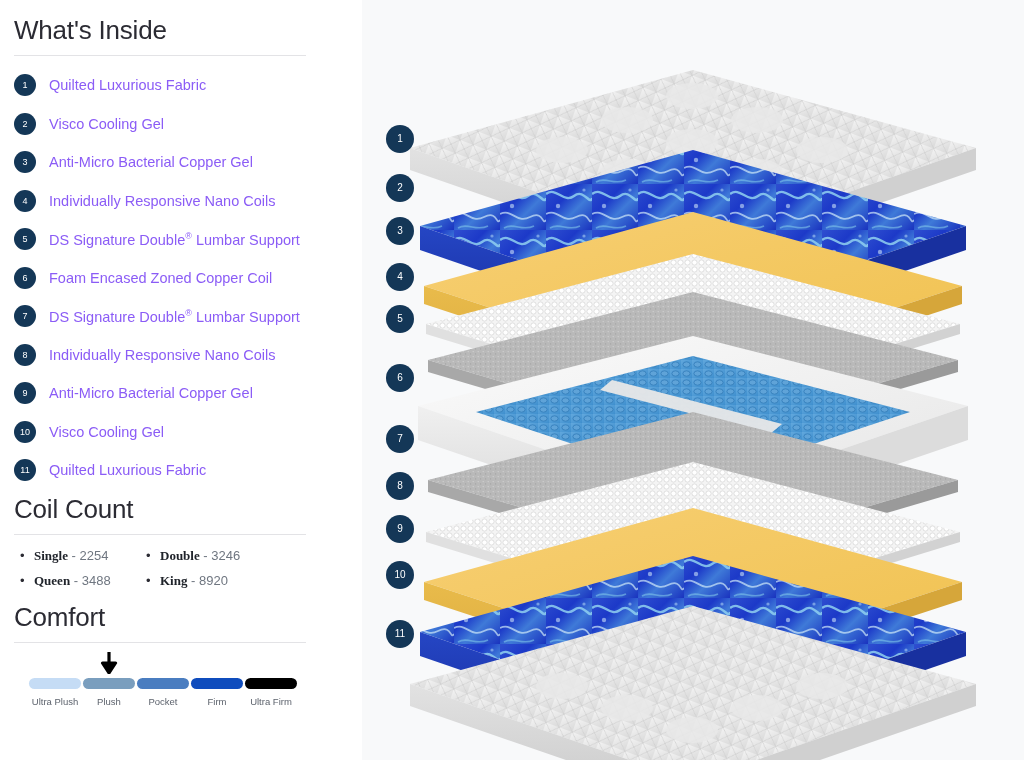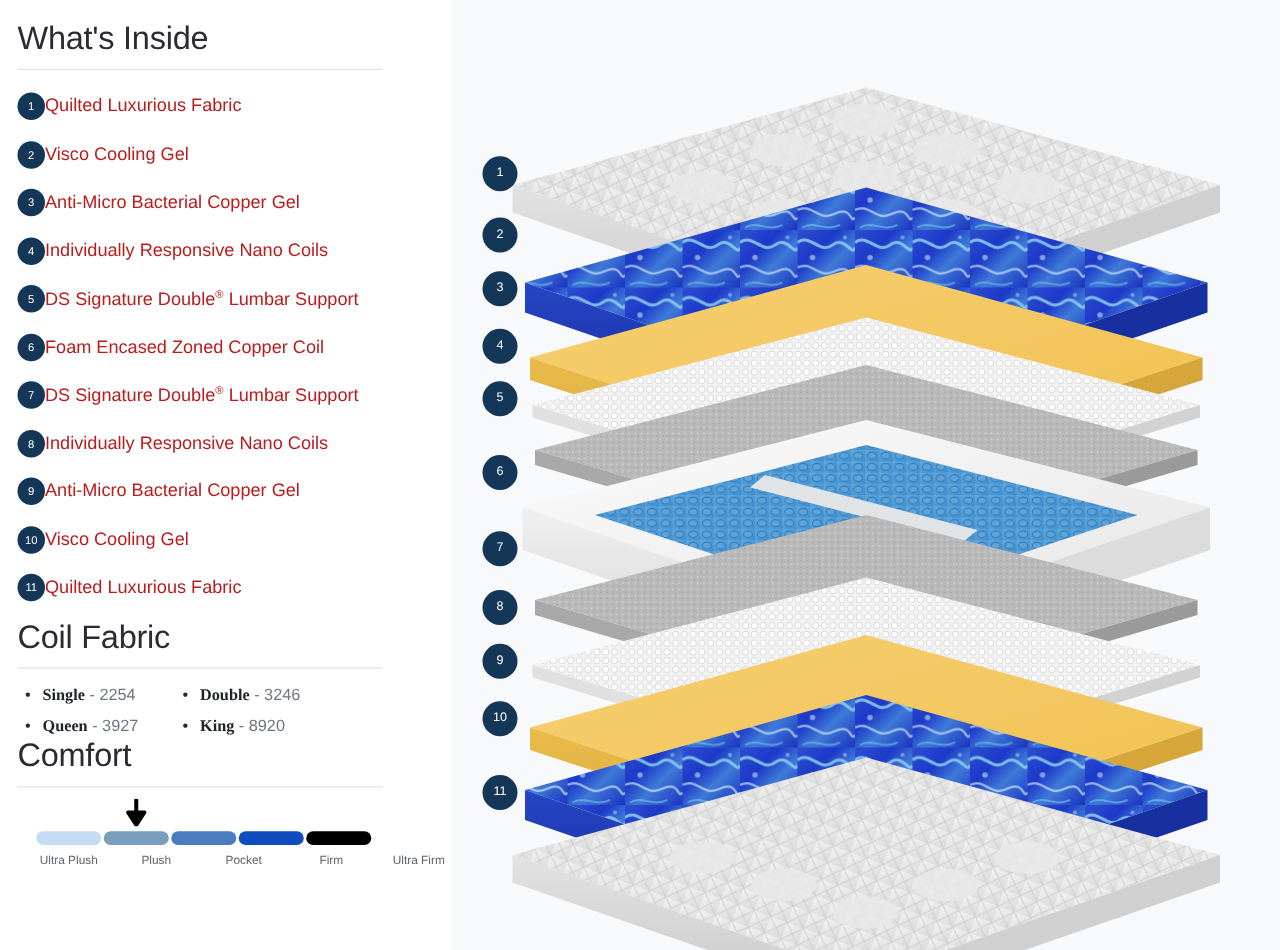--- a/index.html
+++ b/index.html
@@ -30,52 +30,52 @@
     display: flex; align-items: center; height: 38.5px;
   }
   .badge {
     width: 22px; height: 22px; border-radius: 50%;
     background: #143757; color: #ffffff;
     font-size: 9px; line-height: 22px; text-align: center;
     flex: 0 0 22px; font-family: "Liberation Sans", sans-serif;
     letter-spacing: 0;
   }
   .layer-label {
-    margin-left: 0; font-size: 14.5px; color: #b91c1c;
+    margin-left: 13px; font-size: 14.5px; color: #8b5cf6;
     font-weight: 400; white-space: nowrap;
   }
   .layer-label sup { font-size: 9px; vertical-align: super; }
 
   
   #coil-count-section { margin-top: 6px; }
   #coil-grid {
     margin-top: 13px; display: grid;
     grid-template-columns: 126px auto; row-gap: 9px;
     padding-left: 20px;
   }
   .coil-item { font-size: 13px; color: #6f7680; white-space: nowrap; }
   .coil-item::before {
     content: "\2022"; color: #2b2b33; font-size: 13px;
     display: inline-block; width: 14px; margin-left: -14px;
   }
   .coil-item b { color: #20242b; font-weight: bold; font-family: Liberation Serif, serif; }
 
   
-  #comfort-section { margin-top: 1px; }
+  #comfort-section { margin-top: 14px; }
   #comfort-scale-wrap { margin-top: 9px; position: relative; height: 62px; }
   #comfort-arrow {
     position: absolute; left: 94px; top: 0; width: 18px; height: 22px;
   }
   #comfort-bar {
     position: absolute; top: 26px; left: 15px;
     display: flex; gap: 2px;
   }
   .comfort-seg { width: 52px; height: 11px; border-radius: 6px; }
   #comfort-labels {
-    position: absolute; top: 44px; left: 15px; display: flex; gap: 18px;
+    position: absolute; top: 44px; left: 15px; display: flex; gap: 2px;
   }
   .comfort-label {
     width: 52px; text-align: center; font-size: 9.5px; color: #5d636d;
     white-space: nowrap;
   }
 
   
   #warranty-section { margin-top: 4px; }
 
   
@@ -143,26 +143,26 @@
             <div class="layer-label">Visco Cooling Gel</div>
           </div>
           <div class="layer-row">
             <div class="badge">11</div>
             <div class="layer-label">Quilted Luxurious Fabric</div>
           </div>
         </div>
     </div>
 
     <div id="coil-count-section">
-      <div class="section-heading">Coil Fabric</div>
+      <div class="section-heading">Coil Count</div>
       <div class="heading-rule"></div>
       <div id="coil-grid">
           <div class="coil-item"><b>Single</b> - <span>2254</span></div>
           <div class="coil-item"><b>Double</b> - <span>3246</span></div>
-          <div class="coil-item"><b>Queen</b> - <span>3927</span></div>
+          <div class="coil-item"><b>Queen</b> - <span>3488</span></div>
           <div class="coil-item"><b>King</b> - <span>8920</span></div>
         </div>
     </div>
 
     <div id="comfort-section">
       <div class="section-heading">Comfort</div>
       <div class="heading-rule"></div>
 
       <div id="comfort-scale-wrap">
         <svg id="comfort-arrow" viewBox="0 0 18 22" style="left: 86px;">

